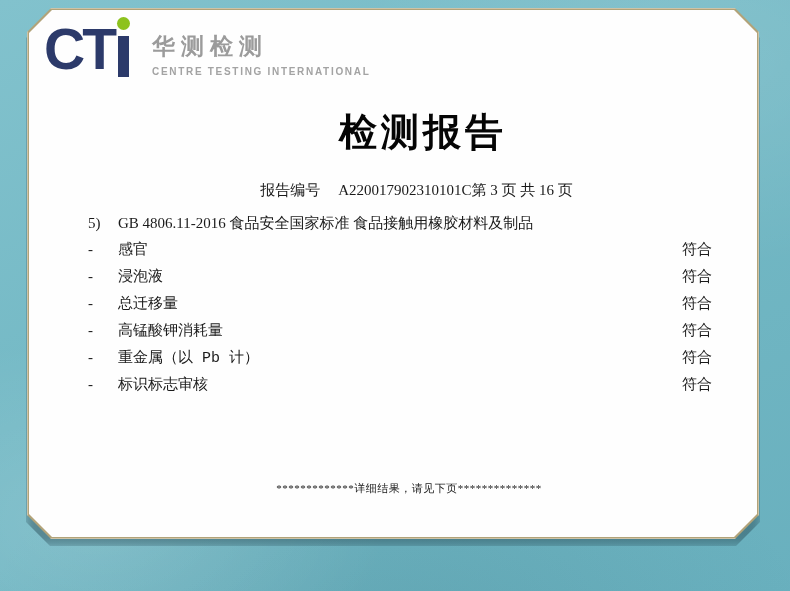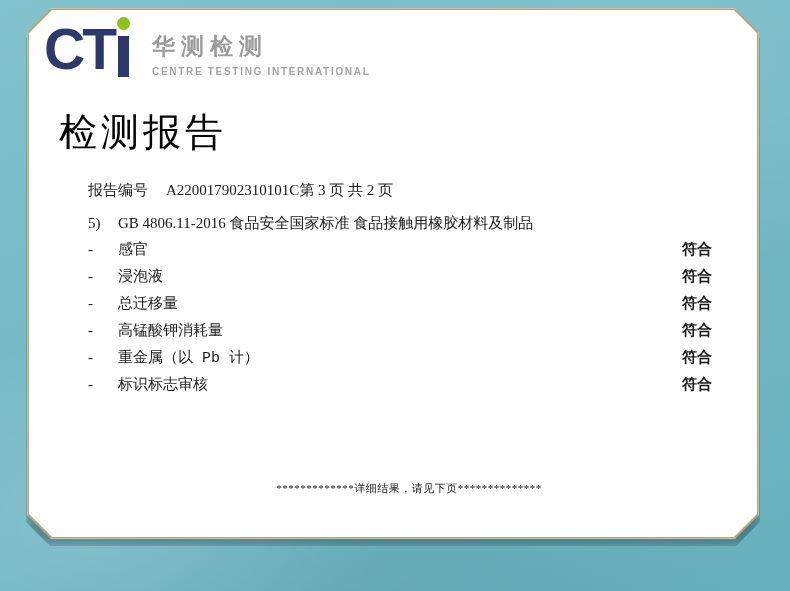--- a/index.html
+++ b/index.html
@@ -49,40 +49,40 @@
     font-size:57px; font-weight:700; line-height:56px; letter-spacing:-3px;
   }
   .cti-stem{ position:absolute; left:74px; top:23px; width:11px; height:41px; }
   .cti-dot{ position:absolute; left:73px; top:4px; width:13px; height:13px; border-radius:50%; }
   .cn-block{ position:absolute; left:108px; top:16px; }
   .cn-name{ font-size:23px; font-weight:700; line-height:34px; letter-spacing:6px; white-space:nowrap; }
   .en-name{ font-size:10px; font-weight:700; letter-spacing:1.7px; margin-top:3px; white-space:nowrap; }
 
   
   .doc-title{
-    position:absolute; left:0; right:0; top:98px; 
+    position:absolute; left:0; right:0; top:98px; text-align:center;
     transform:translateX(30px);
-    font-size:38px; font-weight:400; letter-spacing:4px; line-height:48px; color:#050505;
+    font-size:38px; font-weight:700; letter-spacing:4px; line-height:48px; color:#050505;
   }
   .header-row{
     position:absolute; left:59px; right:12px; top:170px; height:20px;
-    display:flex; justify-content:flex-start; align-items:center;
+    display:flex; justify-content:center; align-items:center;
     font-size:15px; line-height:20px;
   }
   .report-no-value{ margin-left:18px; }
   .standard-row{
     position:absolute; left:59px; right:30px; top:203px; height:20px;
     font-size:15px; line-height:20px; display:flex;
   }
   .idx{ width:30px; flex:0 0 30px; }
   .items{ position:absolute; left:59px; right:45px; top:226px; }
   .item-row{ display:flex; align-items:center; height:27px; font-size:15px; }
   .item-row .bullet{ width:30px; flex:0 0 30px; }
   .item-row .label{ flex:1;font-family:Liberation Mono, monospace; }
-  .item-row .result{ font-weight:700; }
+  .item-row .result{ font-weight:400; }
   .footnote{
     position:absolute; left:86px; right:20px; top:419px;
     font-size:14.5px; line-height:18px;
   }
   .continuation{
     position:absolute; left:0; right:0; top:469px; text-align:center;
     transform:translateX(16px);
     font-size:11px; line-height:18px; letter-spacing:.5px;
   }
 </style>
@@ -106,21 +106,21 @@
           <div class="en-name" style="color:#a3a3a3;">CENTRE TESTING INTERNATIONAL</div>
         </div>
       </div>
 
       <div class="doc-title">检测报告</div>
 
       <div class="header-row">
         <span>
           <span>报告编号</span><span class="report-no-value">A220017902310101C</span>
         </span>
-        <span>第 3 页 共 2 页</span>
+        <span>第 3 页 共 16 页</span>
       </div>
 
       <div class="standard-row">
         <span class="idx">5)</span>
         <span>GB 4806.11-2016 食品安全国家标准 食品接触用橡胶材料及制品</span>
       </div>
 
       <div class="items">
         <div class="item-row">
           <span class="bullet">-</span>

